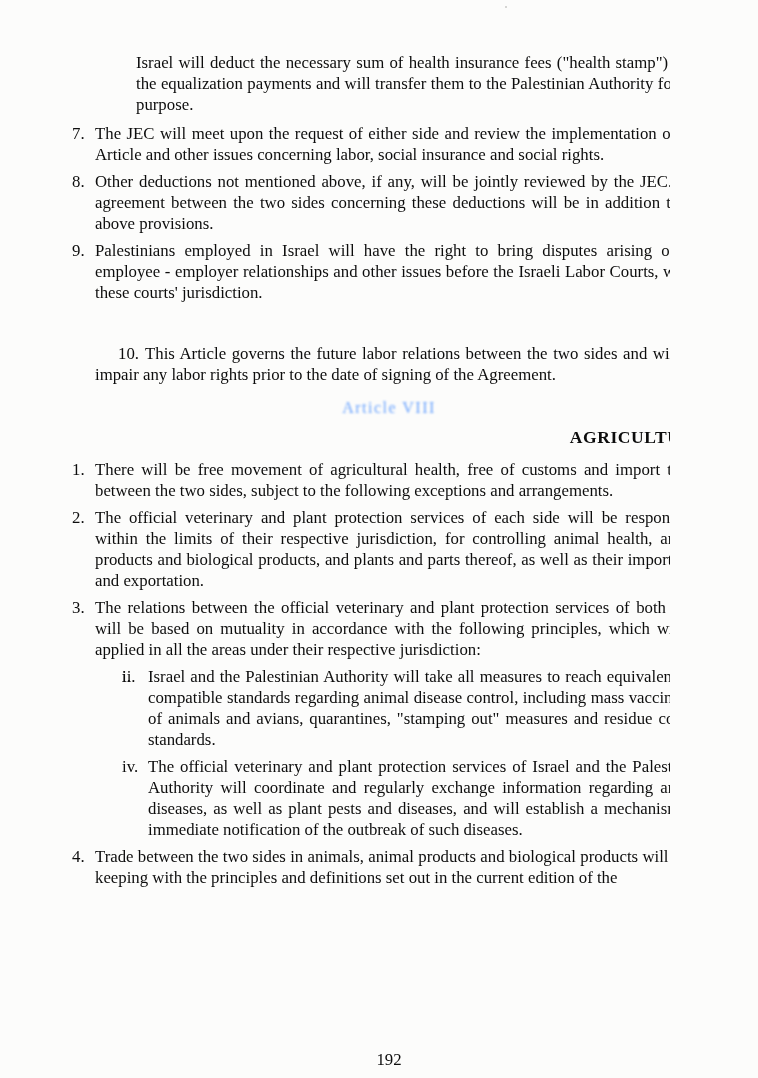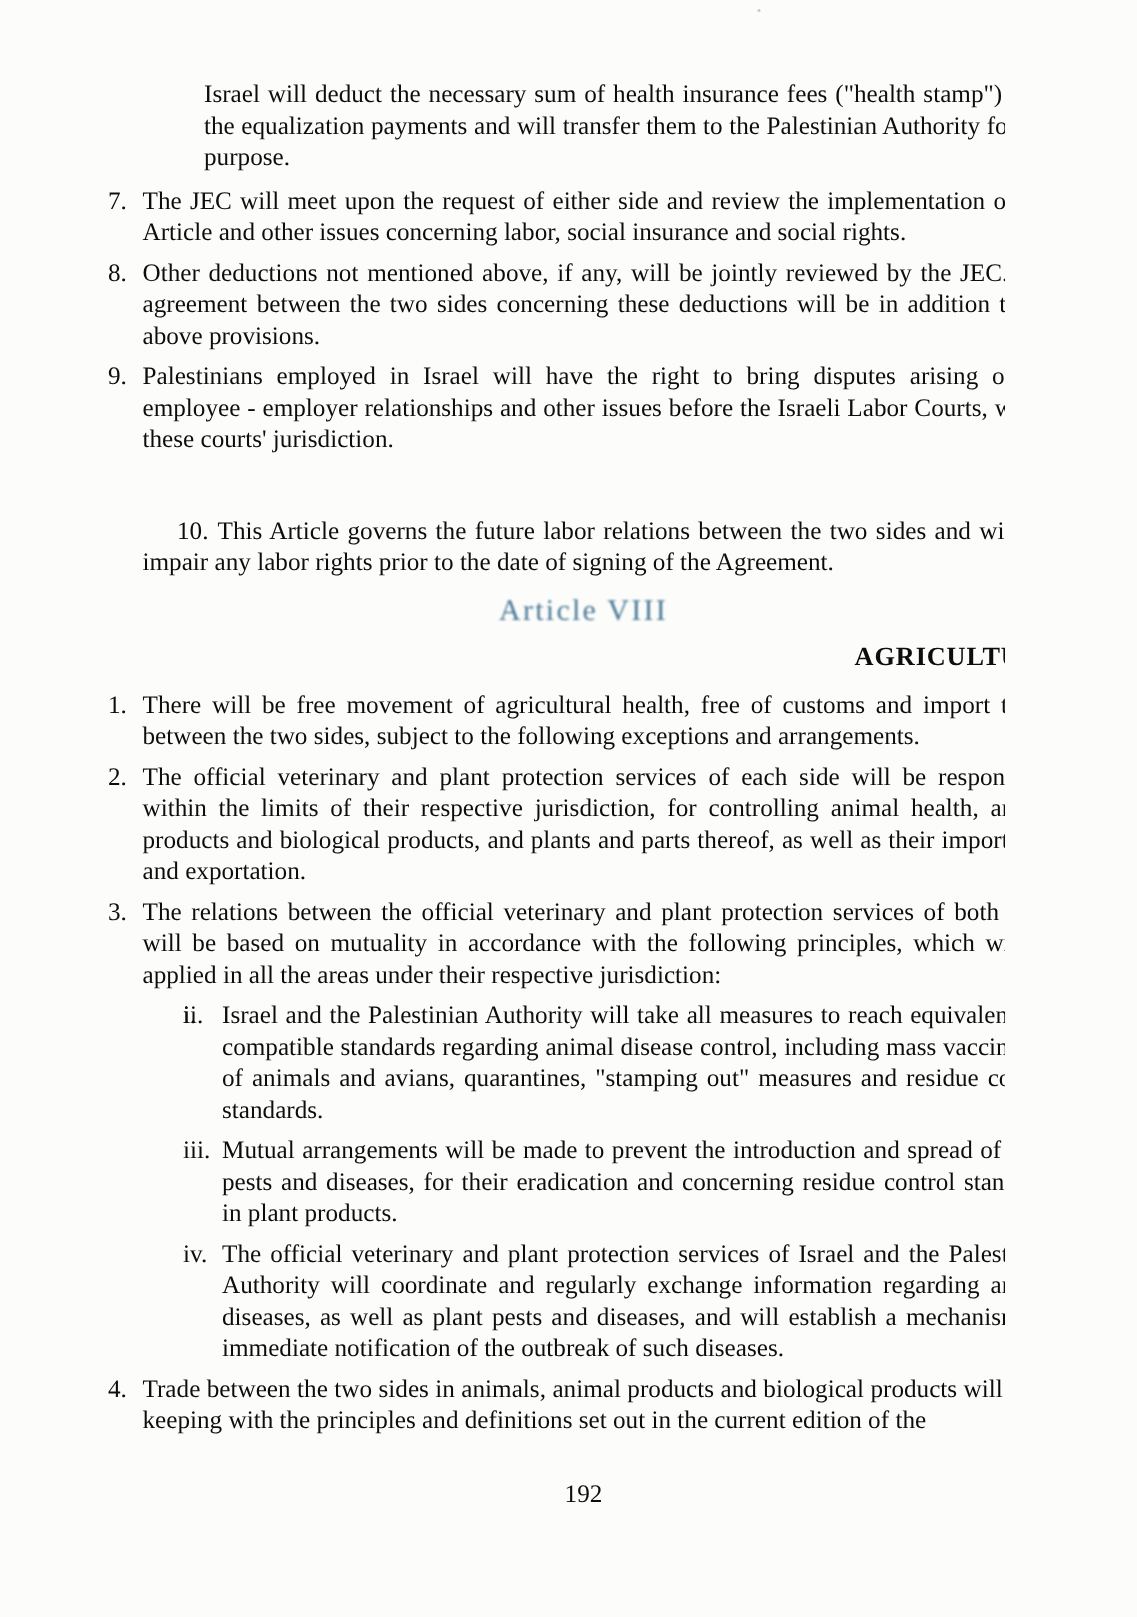--- a/index.html
+++ b/index.html
@@ -56,38 +56,38 @@
     padding-left: 76px;
   }
   .subitem .num {
     position: absolute;
     left: 50px;
     top: 0;
   }
   .article-heading {
     text-align: center;
     margin: 12px 0 9px 0;
-    font-size: 20px;
+    font-size: 16px;
     letter-spacing: 1.5px;
-    color: #0c4a6e;
+    color: #3b82f6;
     filter: blur(0.8px) contrast(1.1);
     opacity: 0.72;
   }
   .section-heading {
     text-align: right;
     font-weight: bold;
     font-size: 17.5px;
     letter-spacing: 0.6px;
     margin: 0 0 11px 0;
   }
   .page-number {
     position: absolute;
     left: 72px;
     width: 634px;
-    top: 985px;
+    top: 1049px;
     text-align: center;
     font-size: 16.8px;
   }
   .scan-speck {
     position: absolute;
     left: 505px;
     top: 6px;
     width: 2px;
     height: 2px;
     background: #c8c8c6;
@@ -146,24 +146,20 @@
 
     <div class="subitem">
       <span class="num">i.</span>
     </div>
 
     <div class="subitem">
       <span class="num">ii.</span>
       <span>Israel and the Palestinian Authority will take all measures to reach equivalent and compatible standards regarding animal disease control, including mass vaccination of animals and avians, quarantines, "stamping out" measures and residue control standards.</span>
     </div>
 
-    <div class="subitem">
-      <span class="num">iii.</span>
-      <span>Mutual arrangements will be made to prevent the introduction and spread of plant pests and diseases, for their eradication and concerning residue control standards in plant products.</span>
-    </div>
 
     <div class="subitem">
       <span class="num">iv.</span>
       <span>The official veterinary and plant protection services of Israel and the Palestinian Authority will coordinate and regularly exchange information regarding animal diseases, as well as plant pests and diseases, and will establish a mechanism for immediate notification of the outbreak of such diseases.</span>
     </div>
 
     <div class="item">
       <span class="num">4.</span>
       <span>Trade between the two sides in animals, animal products and biological products will be in keeping with the principles and definitions set out in the current edition of the</span>
     </div>

